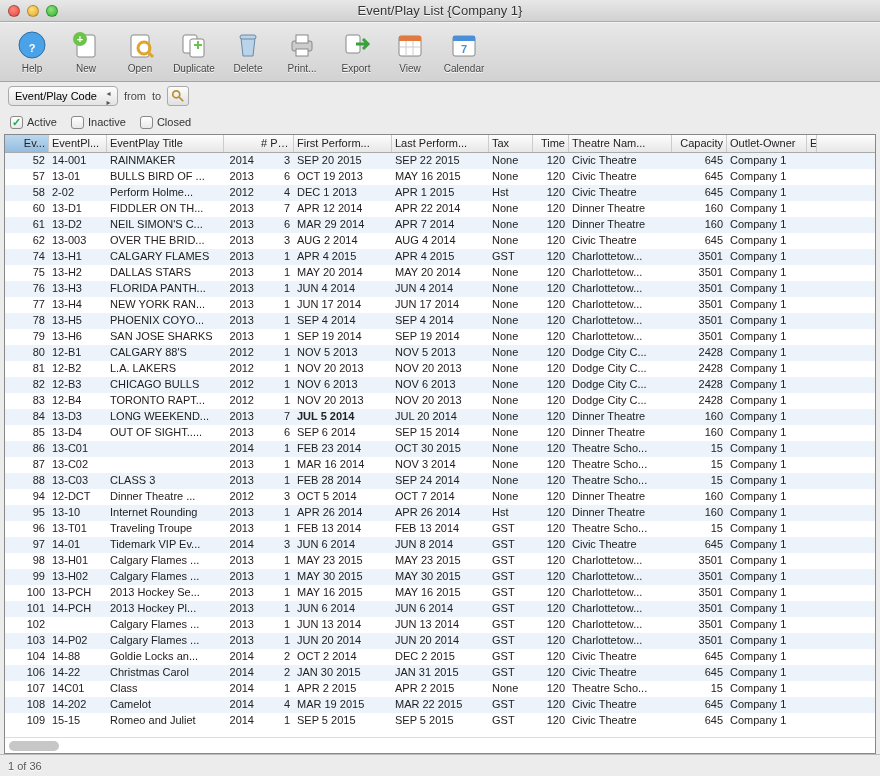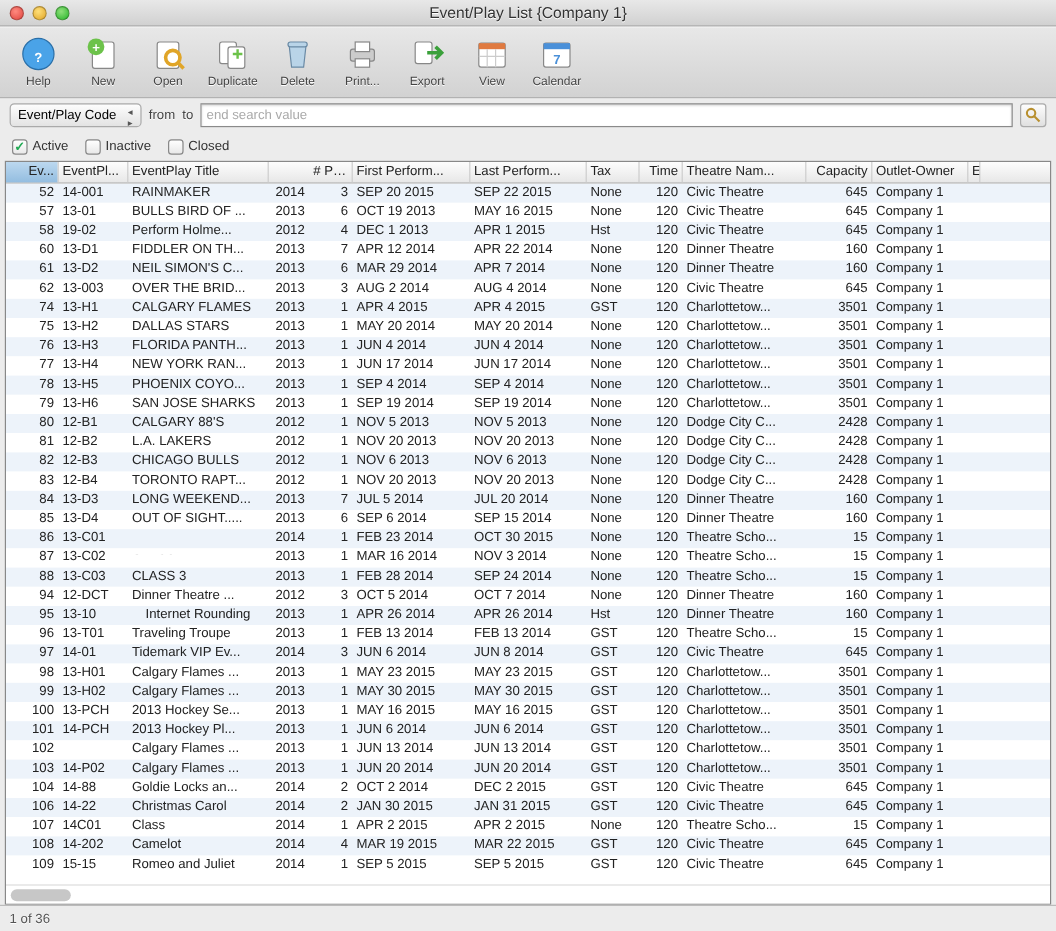--- a/index.html
+++ b/index.html
@@ -132,21 +132,20 @@
     <span class="tlabel">Calendar</span>
   </div>
 </div>
 
 <div class="searchbar">
   <div class="sel">
       <span>Event/Play Code</span>
     </div>
   <span class="slabel">from</span>
   <span class="slabel">to</span>
-  <input class="sinput" style="flex: 1 1 0%;" placeholder="end search value">
   <div class="sqbtn">
     <svg width="14" height="14" viewBox="0 0 16 16">
         <circle cx="6" cy="6" r="4" fill="none" stroke="#b89030" stroke-width="2"></circle>
         <line x1="9" y1="9" x2="14" y2="14" stroke="#b89030" stroke-width="2"></line>
       </svg>
   </div>
 </div>
 
 <div class="filterbar">
   <label class="chk">
@@ -205,21 +204,21 @@
         <div class="td" style="width: 97px;">MAY 16 2015</div>
         <div class="td" style="width: 44px;">None</div>
         <div class="td r" style="width: 36px;">120</div>
         <div class="td" style="width: 103px;">Civic Theatre</div>
         <div class="td r" style="width: 55px;">645</div>
         <div class="td" style="width: 80px;">Company 1</div>
         <div class="td" style="width: 10px;"></div>
       </div>
       <div class="tr">
         <div class="td r" style="width: 44px;">58</div>
-        <div class="td" style="width: 58px;">19-02</div>
+        <div class="td" style="width: 58px;">2-02</div>
         <div class="td" style="width: 117px;">Perform Holme...</div>
         <div class="td r" style="width: 34px;">2012</div>
         <div class="td r" style="width: 36px;">4</div>
         <div class="td" style="width: 98px;">DEC 1 2013</div>
         <div class="td" style="width: 97px;">APR 1 2015</div>
         <div class="td" style="width: 44px;">Hst</div>
         <div class="td r" style="width: 36px;">120</div>
         <div class="td" style="width: 103px;">Civic Theatre</div>
         <div class="td r" style="width: 55px;">645</div>
         <div class="td" style="width: 80px;">Company 1</div>
@@ -419,21 +418,21 @@
         <div class="td r" style="width: 55px;">2428</div>
         <div class="td" style="width: 80px;">Company 1</div>
         <div class="td" style="width: 10px;"></div>
       </div>
       <div class="tr">
         <div class="td r" style="width: 44px;">84</div>
         <div class="td" style="width: 58px;">13-D3</div>
         <div class="td" style="width: 117px;">LONG WEEKEND...</div>
         <div class="td r" style="width: 34px;">2013</div>
         <div class="td r" style="width: 36px;">7</div>
-        <div class="td" style="width: 98px;">JUL 5 2014</div>
+        <div class="td" style="width: 98px; font-weight: bold;">JUL 5 2014</div>
         <div class="td" style="width: 97px;">JUL 20 2014</div>
         <div class="td" style="width: 44px;">None</div>
         <div class="td r" style="width: 36px;">120</div>
         <div class="td" style="width: 103px;">Dinner Theatre</div>
         <div class="td r" style="width: 55px;">160</div>
         <div class="td" style="width: 80px;">Company 1</div>
         <div class="td" style="width: 10px;"></div>
       </div>
       <div class="tr">
         <div class="td r" style="width: 44px;">85</div>
@@ -506,21 +505,21 @@
         <div class="td" style="width: 44px;">None</div>
         <div class="td r" style="width: 36px;">120</div>
         <div class="td" style="width: 103px;">Dinner Theatre</div>
         <div class="td r" style="width: 55px;">160</div>
         <div class="td" style="width: 80px;">Company 1</div>
         <div class="td" style="width: 10px;"></div>
       </div>
       <div class="tr">
         <div class="td r" style="width: 44px;">95</div>
         <div class="td" style="width: 58px;">13-10</div>
-        <div class="td" style="width: 117px; text-align: center;">Internet Rounding</div>
+        <div class="td" style="width: 117px;">Internet Rounding</div>
         <div class="td r" style="width: 34px;">2013</div>
         <div class="td r" style="width: 36px;">1</div>
         <div class="td" style="width: 98px;">APR 26 2014</div>
         <div class="td" style="width: 97px;">APR 26 2014</div>
         <div class="td" style="width: 44px;">Hst</div>
         <div class="td r" style="width: 36px;">120</div>
         <div class="td" style="width: 103px;">Dinner Theatre</div>
         <div class="td r" style="width: 55px;">160</div>
         <div class="td" style="width: 80px;">Company 1</div>
         <div class="td" style="width: 10px;"></div>

